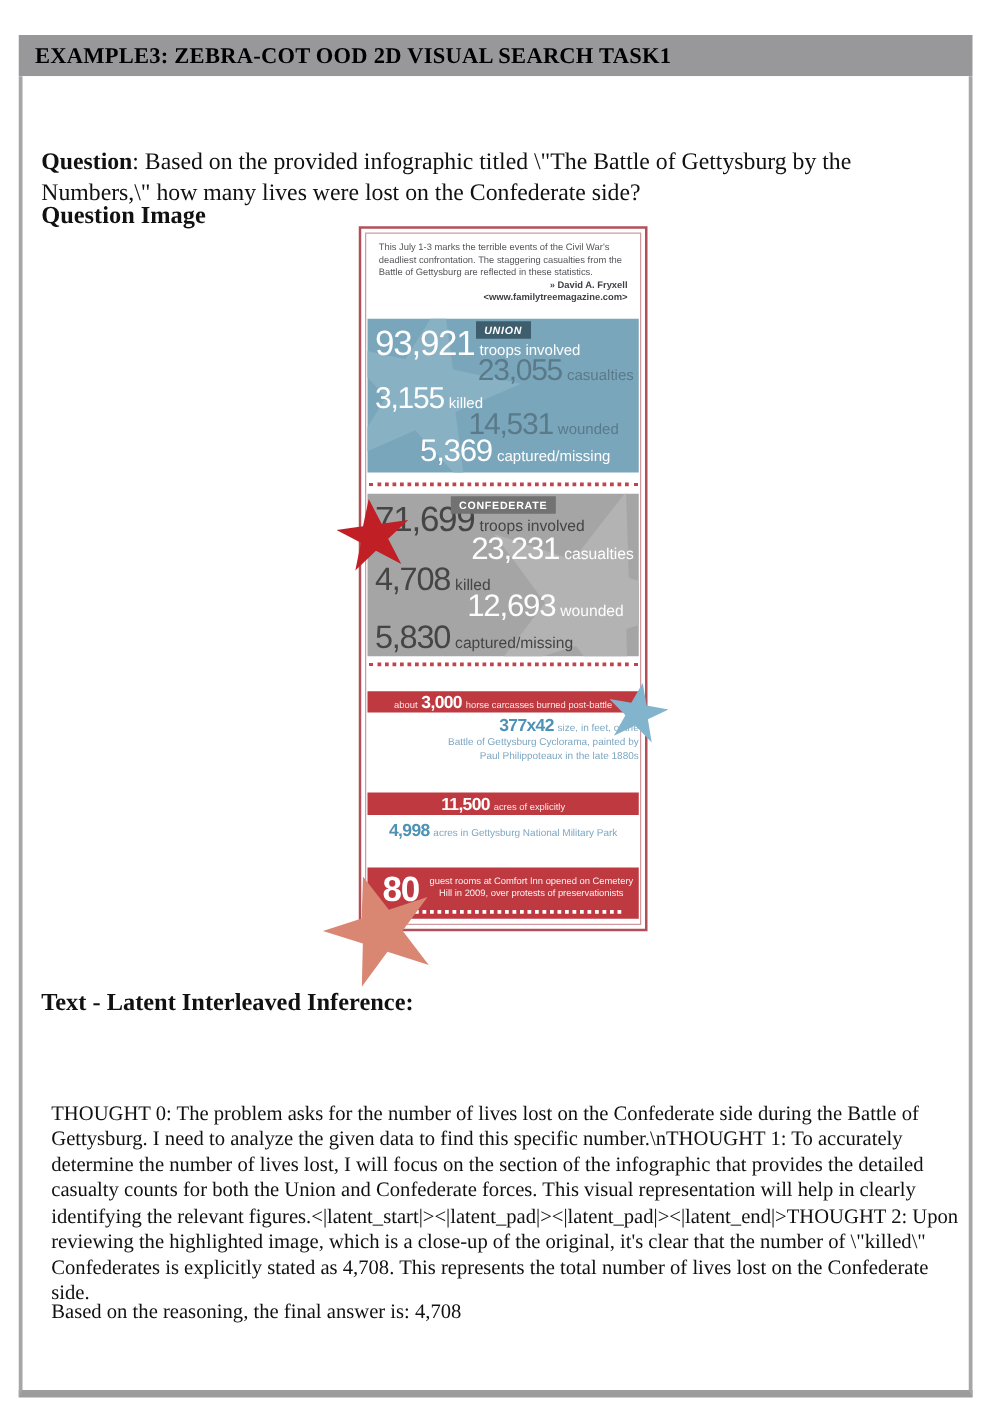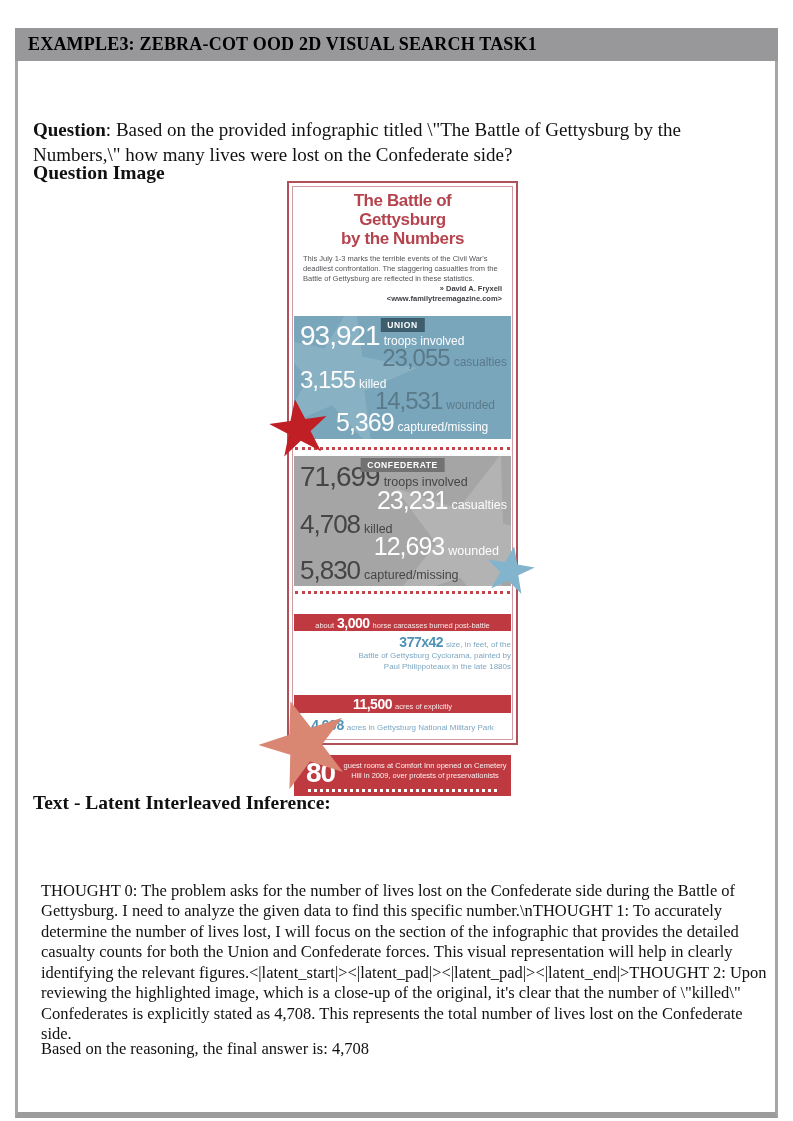--- a/index.html
+++ b/index.html
@@ -39,21 +39,21 @@
   .panel { position:relative; margin:0 1px; overflow:hidden; }
   .union-panel { margin-top:12px; height:123px; background:#7aa6bc; }
   .confed-panel { height:130px; background:#a5a5a5; }
   .panel .wm { position:absolute; z-index:1;
     clip-path:polygon(50% 0%,63% 36%,100% 36%,69% 58%,82% 95%,50% 72%,18% 95%,31% 58%,0% 36%,37% 36%); }
   .union-panel .wm { width:150px; height:150px; background:#88b1c3; left:-30px; top:-18px; transform:rotate(12deg); }
   .confed-panel .wm { width:180px; height:180px; background:#b3b3b3; right:-52px; top:-6px; transform:rotate(18deg); }
 
   .side-label { position:absolute; z-index:3; left:50%; top:2px; transform:translateX(-50%);
     color:#fff; font-weight:bold; font-size:8.5px; letter-spacing:.6px; padding:2px 7px; white-space:nowrap; }
-  .union-panel .side-label { background:#3e5d6d; }
+  .union-panel .side-label { background:#3e5d6d;font-style:italic; }
   .confed-panel .side-label { background:#727272; }
 
   .row { position:absolute; z-index:2; display:flex; align-items:baseline; gap:4px; white-space:nowrap; }
   .num { letter-spacing:-1px; }
   .lbl { letter-spacing:0; }
   .c-white { color:#fdfdfd; } .c-shade { color:#5a7a89; } .c-dark { color:#454545; }
   .u1 { left:6px;  top:4px; }  .u1 .num{font-size:28px;} .u1 .lbl{font-size:12px;}
   .u2 { right:4px; top:28px; } .u2 .num{font-size:24px;} .u2 .lbl{font-size:12px;}
   .u3 { left:6px;  top:50px; } .u3 .num{font-size:24px;} .u3 .lbl{font-size:12px;}
   .u4 { right:16px;top:71px; } .u4 .num{font-size:24px;} .u4 .lbl{font-size:12px;}
@@ -102,25 +102,20 @@
 
   <div class="content-box">
 
     <p class="question"><span class="h-bold">Question</span><span>: Based on the provided infographic titled \"The Battle of Gettysburg by the Numbers,\" how many lives were lost on the Confederate side?</span></p>
 
     <div class="section-heading qimg-heading">Question Image</div>
 
     <div class="info">
       <div class="info-inner">
 
-        <div class="info-title">
-          <div>The Battle of</div>
-          <div>Gettysburg</div>
-          <div>by the Numbers</div>
-        </div>
 
         <div class="info-intro">This July 1-3 marks the terrible events of the Civil War's deadliest confrontation. The staggering casualties from the Battle of Gettysburg are reflected in these statistics.</div>
         <div class="info-credit">» David A. Fryxell</div>
         <div class="info-source">&lt;www.familytreemagazine.com&gt;</div>
 
         <div class="panel union-panel">
           <div class="wm"></div>
           <div class="side-label">UNION</div>
           <div class="row u1">
             <span class="num c-white">93,921</span>

